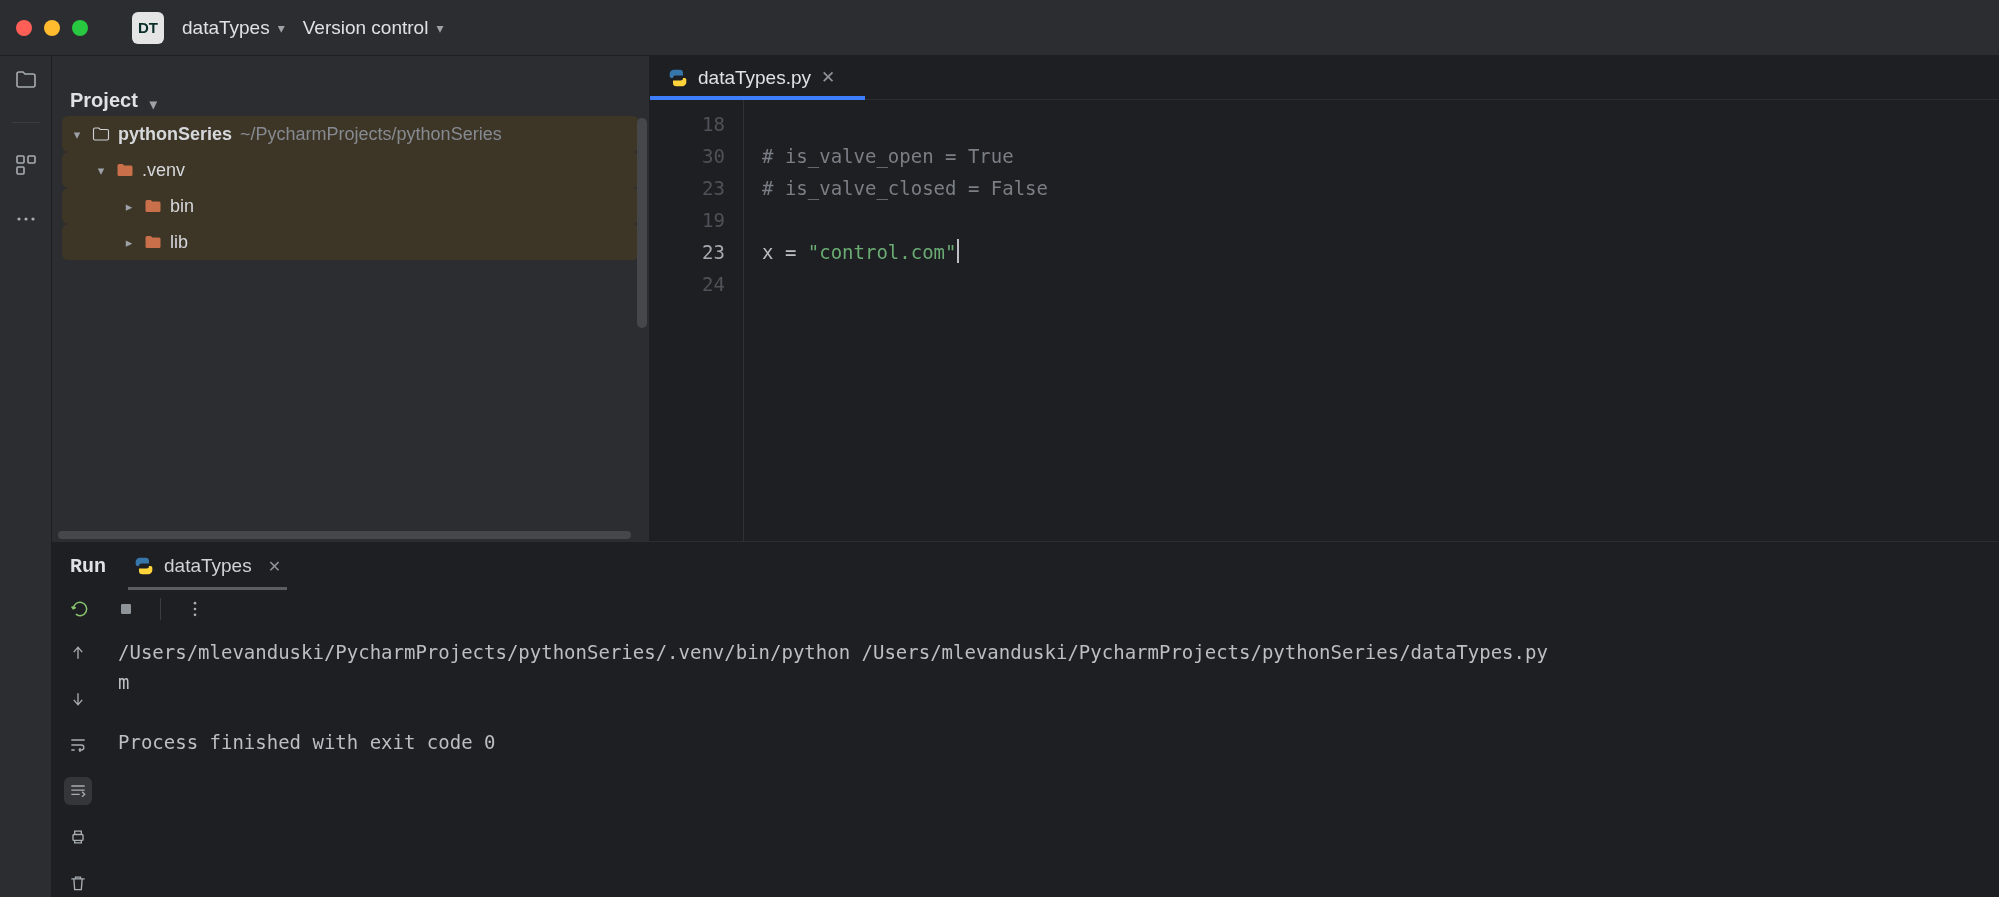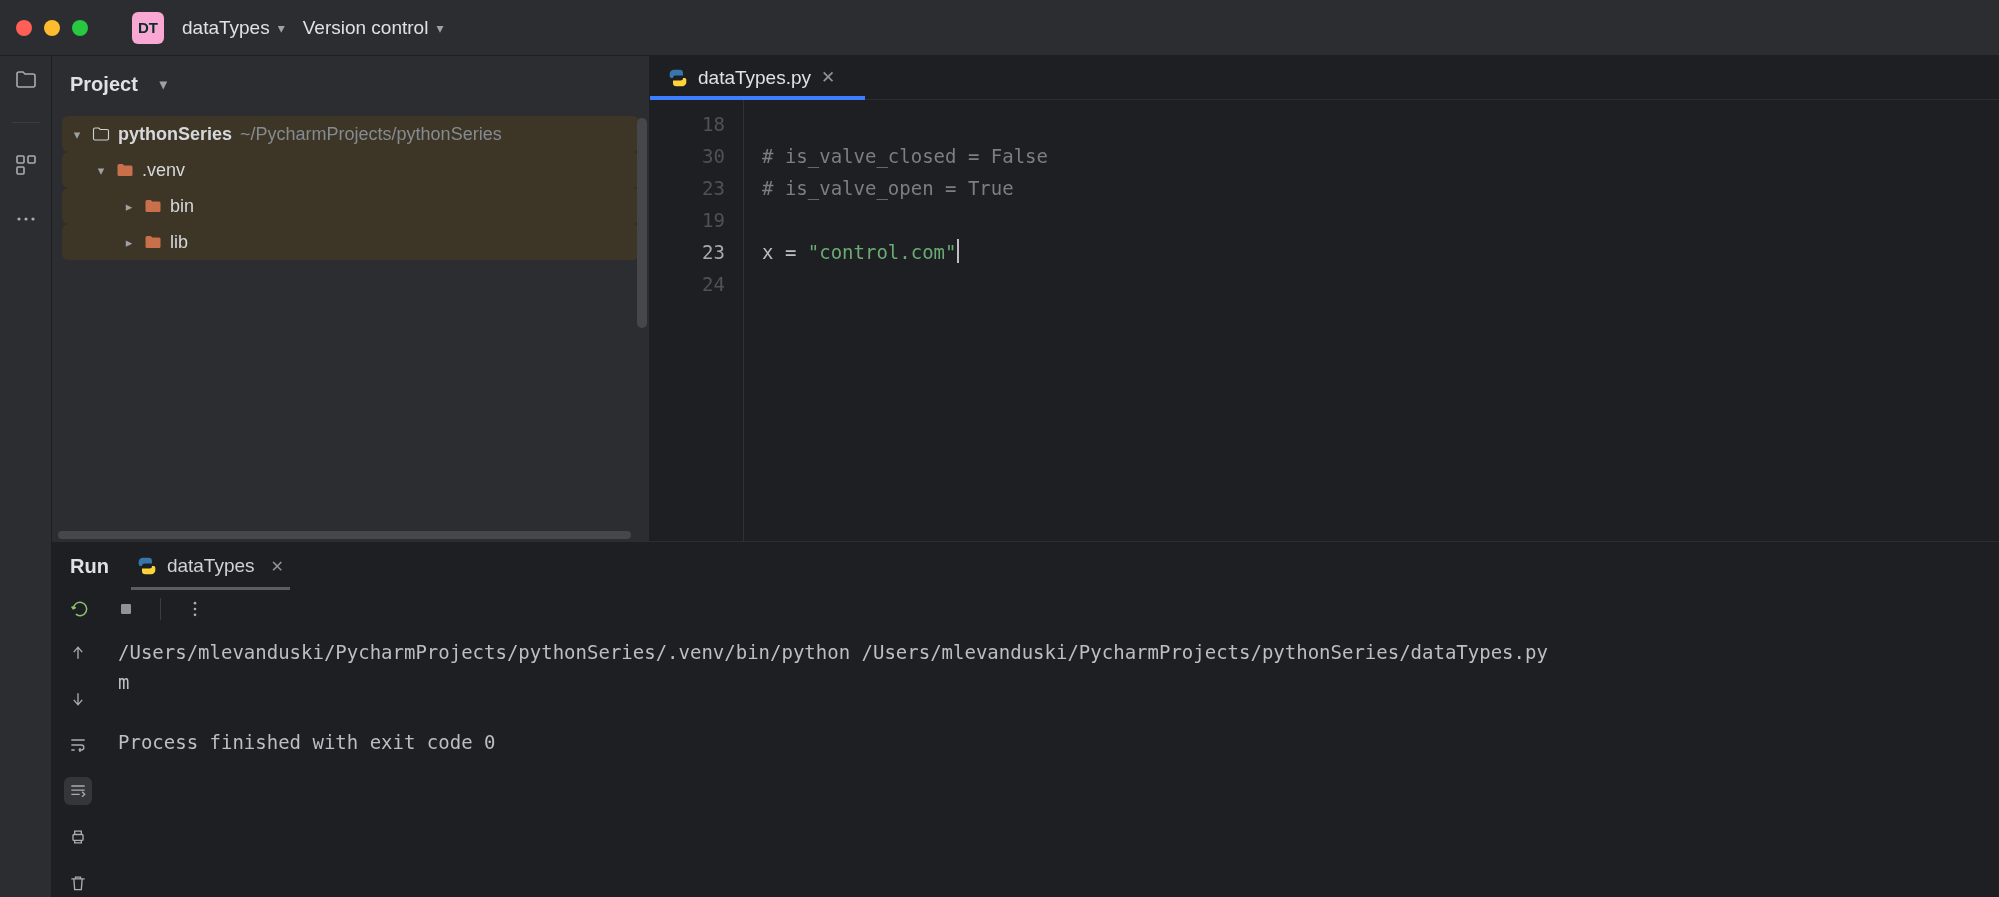--- a/index.html
+++ b/index.html
@@ -23,21 +23,21 @@
     border-bottom: 1px solid #1e1f22;
   }
   .traffic-lights { display: flex; gap: 12px; }
   .traffic-light { width: 16px; height: 16px; border-radius: 50%; }
   .tl-close { background: #ff5f57; }
   .tl-min  { background: #febc2e; }
   .tl-max  { background: #28c840; }
   .project-badge {
     display: inline-flex; align-items: center; justify-content: center;
     width: 32px; height: 32px; border-radius: 6px;
-    background: #f9a8d4;
+    background: #e5e5e5;
     color: #0c2e2a; font-weight: 700; font-size: 15px;
     margin-left: 26px;
   }
   .titlebar-item {
     display: inline-flex; align-items: center; gap: 8px;
     color: #dfe1e5; font-size: 19px; cursor: pointer;
   }
   .chevron { font-size: 14px; color: #9ea2a8; }
 
   
@@ -62,22 +62,22 @@
   .top-split { display: flex; flex: 1; min-height: 0; }
 
   
   .project-pane {
     width: 598px;
     background: #2b2d30;
     display: flex; flex-direction: column;
     border-right: 1px solid #1e1f22;
   }
   .project-header {
-    height: 56px; display: flex; align-items: center;
-    padding: 0 18px; gap: 22px;
+    height: 56px; display: flex; align-items: flex-end;
+    padding: 0 18px; gap: 12px;
     font-size: 20px; color: #dfe1e5; font-weight: 600;
   }
 
   .tree {
     padding: 4px 10px;
     flex: 1; overflow: hidden; position: relative;
   }
   .tree-row {
     display: flex; align-items: center; gap: 8px;
     height: 36px; padding: 0 8px;
@@ -144,21 +144,21 @@
   .run-pane {
     height: 356px;
     background: #1e1f22;
     display: flex; flex-direction: column;
     border-top: 1px solid #2b2d30;
   }
   .run-tabs {
     height: 52px; display: flex; align-items: center; gap: 28px;
     padding: 0 18px;
   }
-  .run-tab-title { font-size: 20px; color: #dfe1e5; font-weight: 600; }
+  .run-tab-title { font-size: 20px; color: #dfe1e5; font-weight: 600; font-family: Liberation Mono, monospace; }
   .run-conf-tab {
     display: flex; align-items: center; gap: 10px;
     font-size: 19px; color: #cfd2d6; position: relative; height: 100%;
   }
   .run-conf-tab .close-x { color: #8f939a; font-size: 16px; margin-left: 6px;}
   .run-conf-underline {
     position: absolute; left: -6px; right: -6px; bottom: 0; height: 3px;
     background: #5b5d61;
   }
   .run-toolbar {
@@ -300,22 +300,22 @@
           <div class="gutter" id="gutter">
               <div class="ln">18</div>
               <div class="ln">30</div>
               <div class="ln">23</div>
               <div class="ln">19</div>
               <div class="ln cur">23</div>
               <div class="ln">24</div>
             </div>
           <div class="code" id="code">
               <div class="code-line"></div>
+              <div class="code-line"><span class="tok-cmt"># is_valve_open = True</span></div>
               <div class="code-line"><span class="tok-cmt"># is_valve_closed = False</span></div>
-              <div class="code-line"><span class="tok-cmt"># is_valve_open = True</span></div>
               <div class="code-line"></div>
               <div class="code-line"><span class="tok-id">x </span><span class="tok-op">= </span><span class="tok-str">"control.com"</span><span class="cursor"></span></div>
             </div>
         </div>
       </div>
     </div>
 
     <div class="run-pane">
       <div class="run-tabs">
         <span class="run-tab-title">Run</span>

